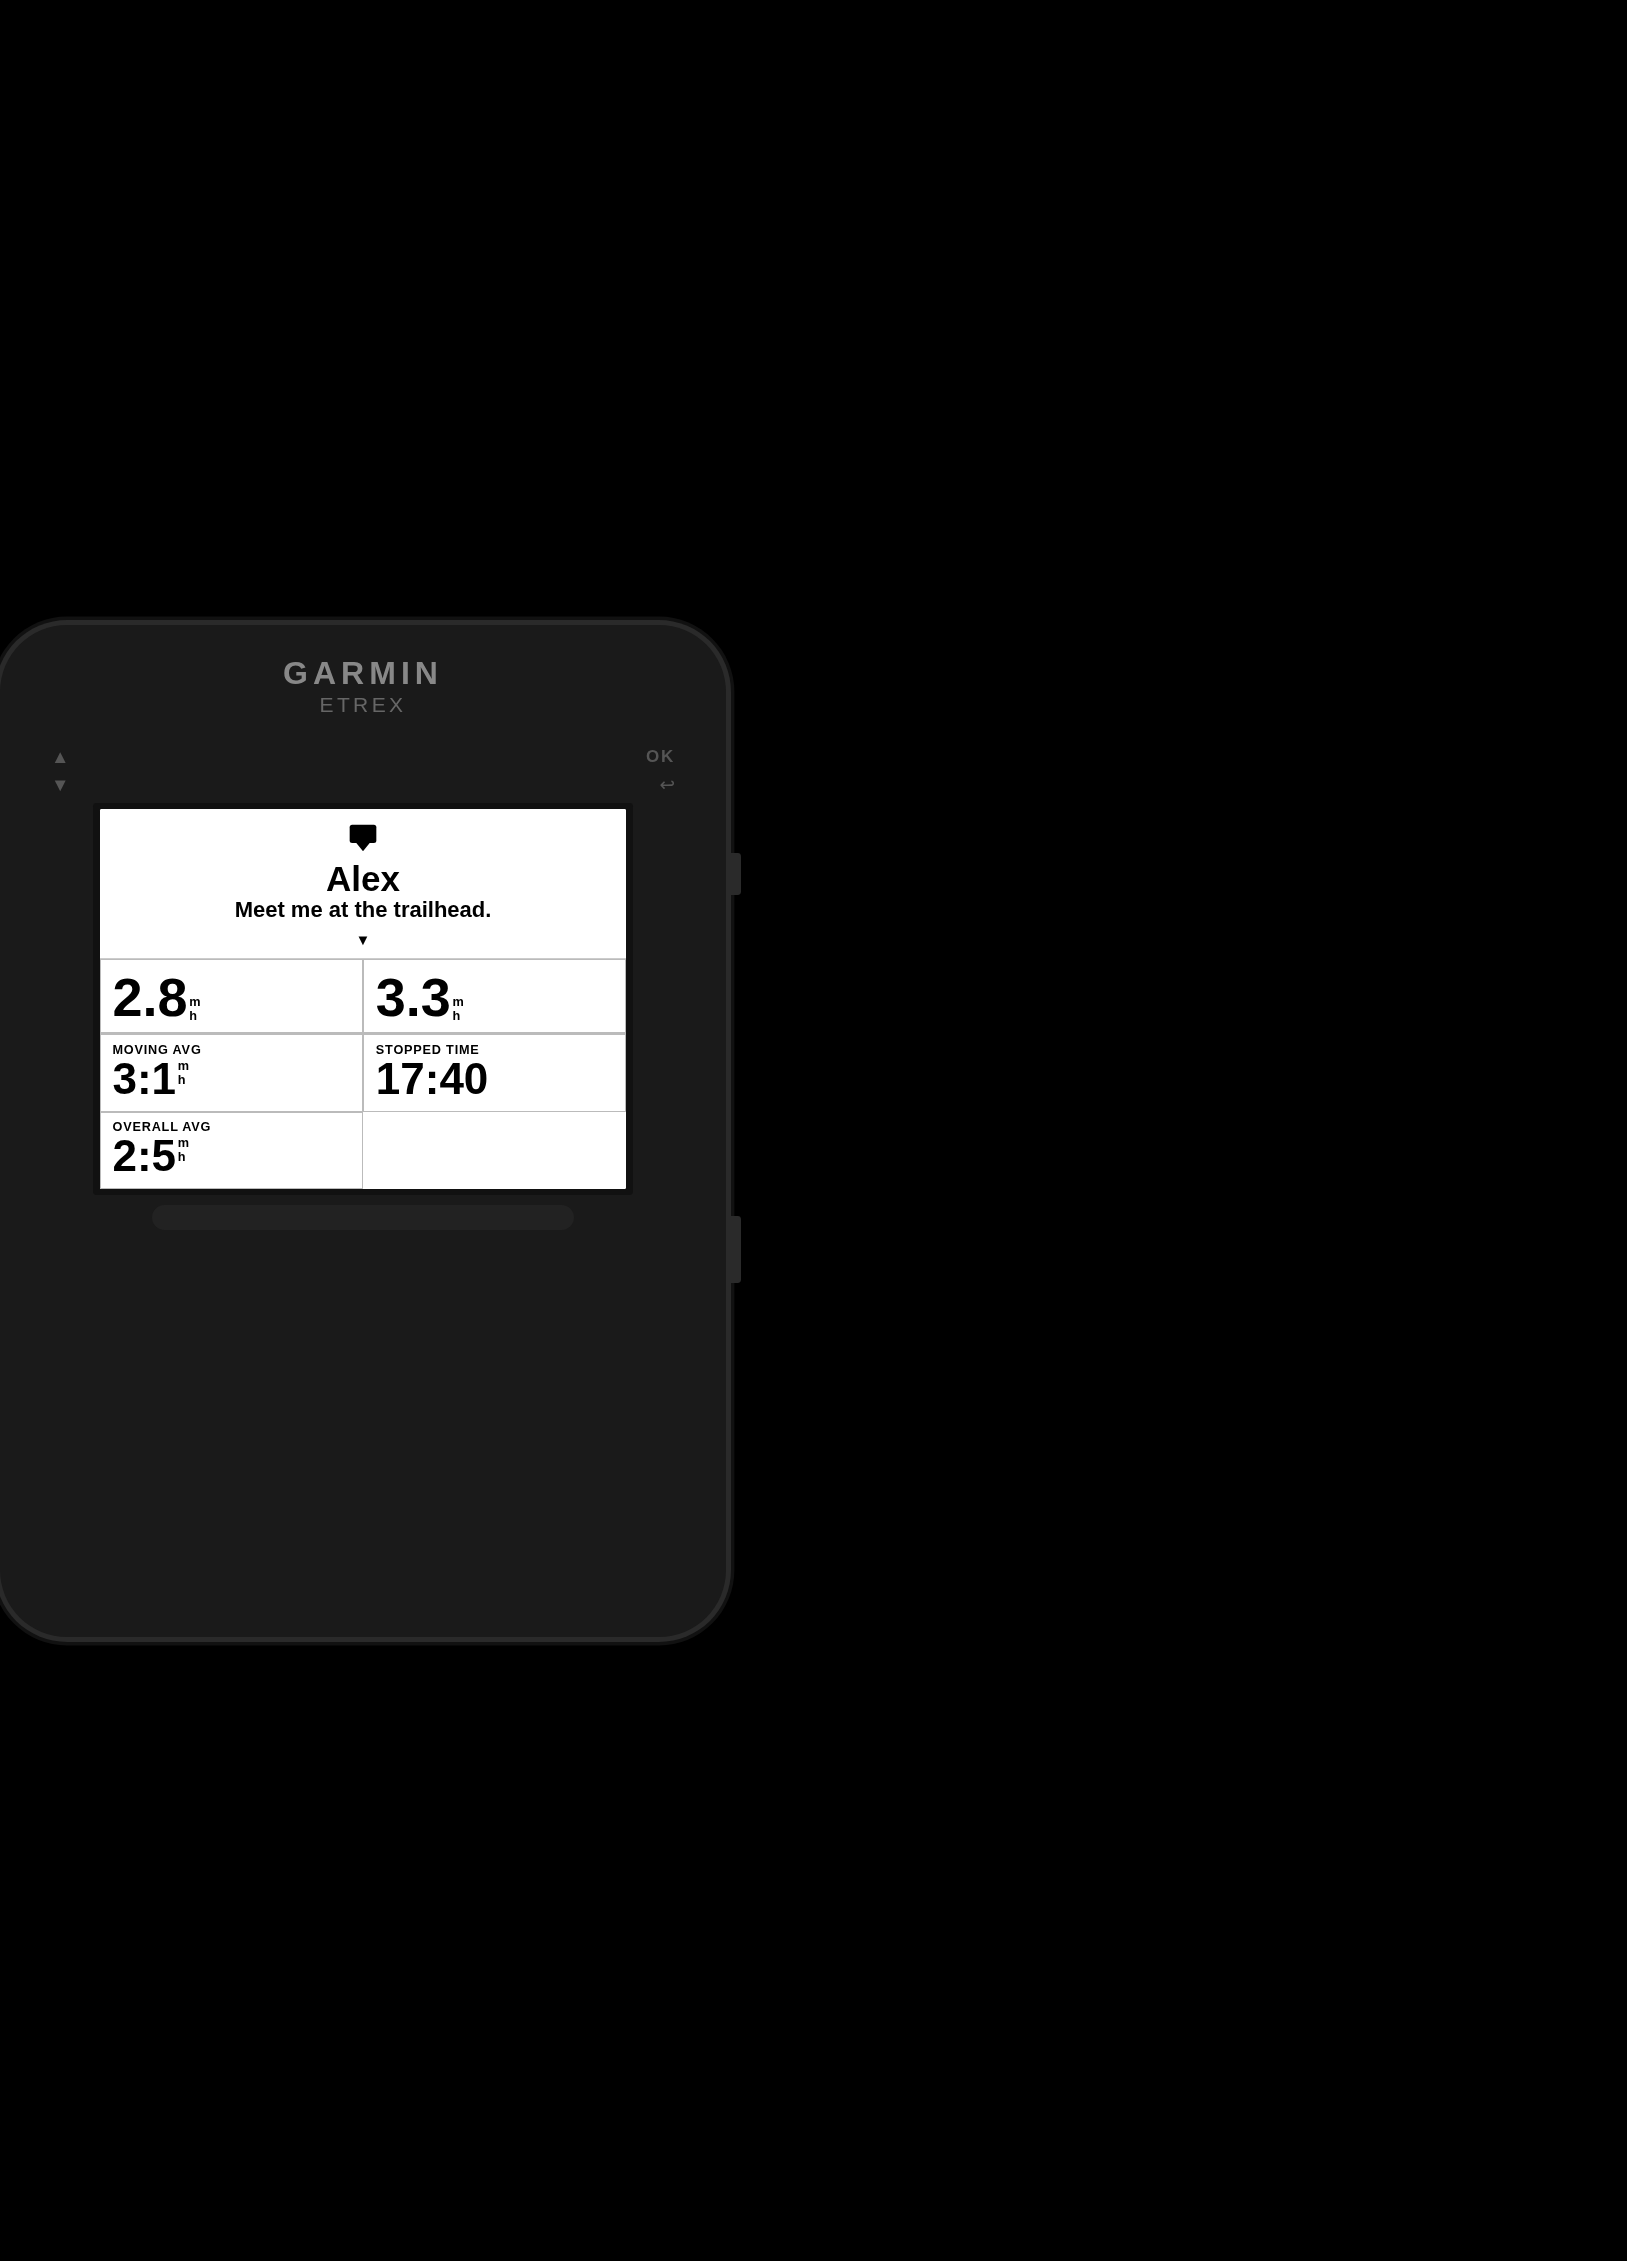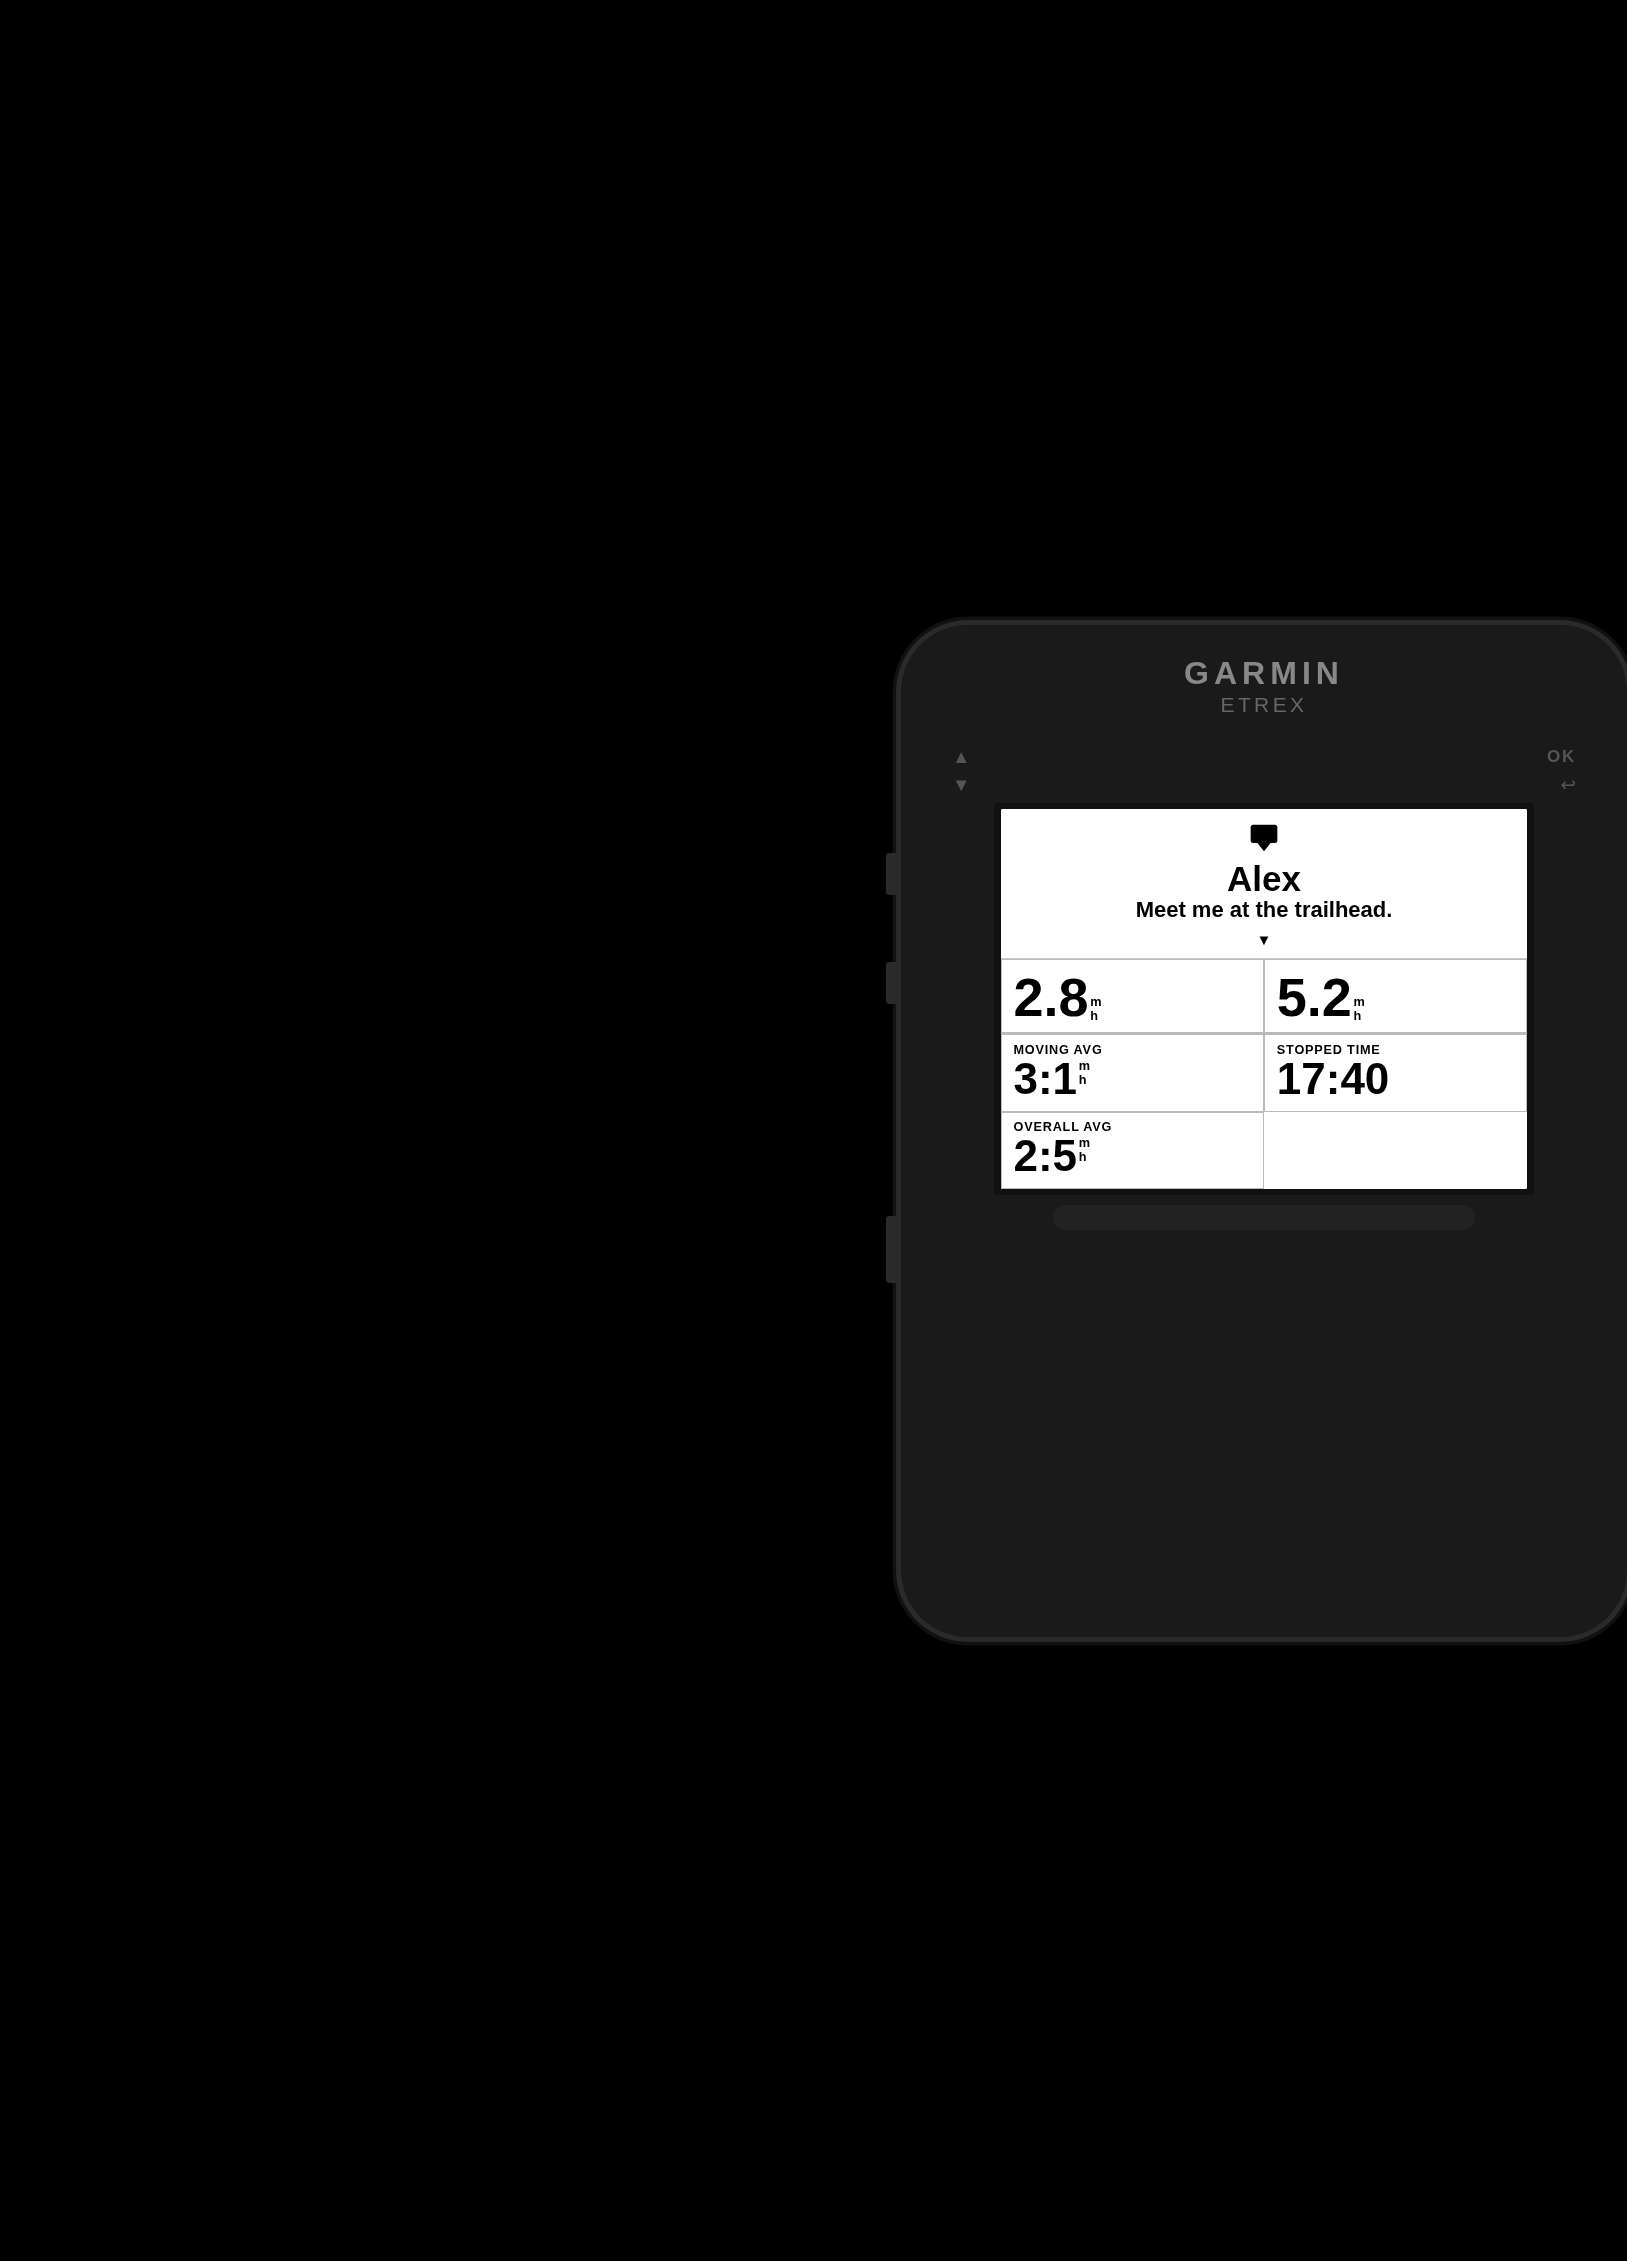--- a/index.html
+++ b/index.html
@@ -10,21 +10,21 @@
       align-items: center;
       min-height: 100vh;
       font-family: Arial, sans-serif;
     }
 
     .page-wrapper {
       width: 1628px;
       height: 1866px;
       background: #000;
       display: flex;
-      justify-content: flex-end;
+      justify-content: flex-start;
       align-items: center;
     }
 
     .device-outer {
       width: 726px;
       height: 1012px;
       background: #1a1a1a;
       border-radius: 67px;
       position: relative;
       box-shadow:
@@ -396,21 +396,21 @@
 
         <div class="speed-row">
           <div class="speed-cell" style="border-right:1.7px solid #bbb;">
             <span class="speed-value">2.8</span>
             <span class="stat-unit-stacked">
               <span>m</span>
               <span>h</span>
             </span>
           </div>
           <div class="speed-cell">
-            <span class="speed-value">5.2</span>
+            <span class="speed-value">3.3</span>
             <span class="stat-unit-stacked">
               <span>m</span>
               <span>h</span>
             </span>
           </div>
         </div>
 
         <div class="stats-grid">
 
 

